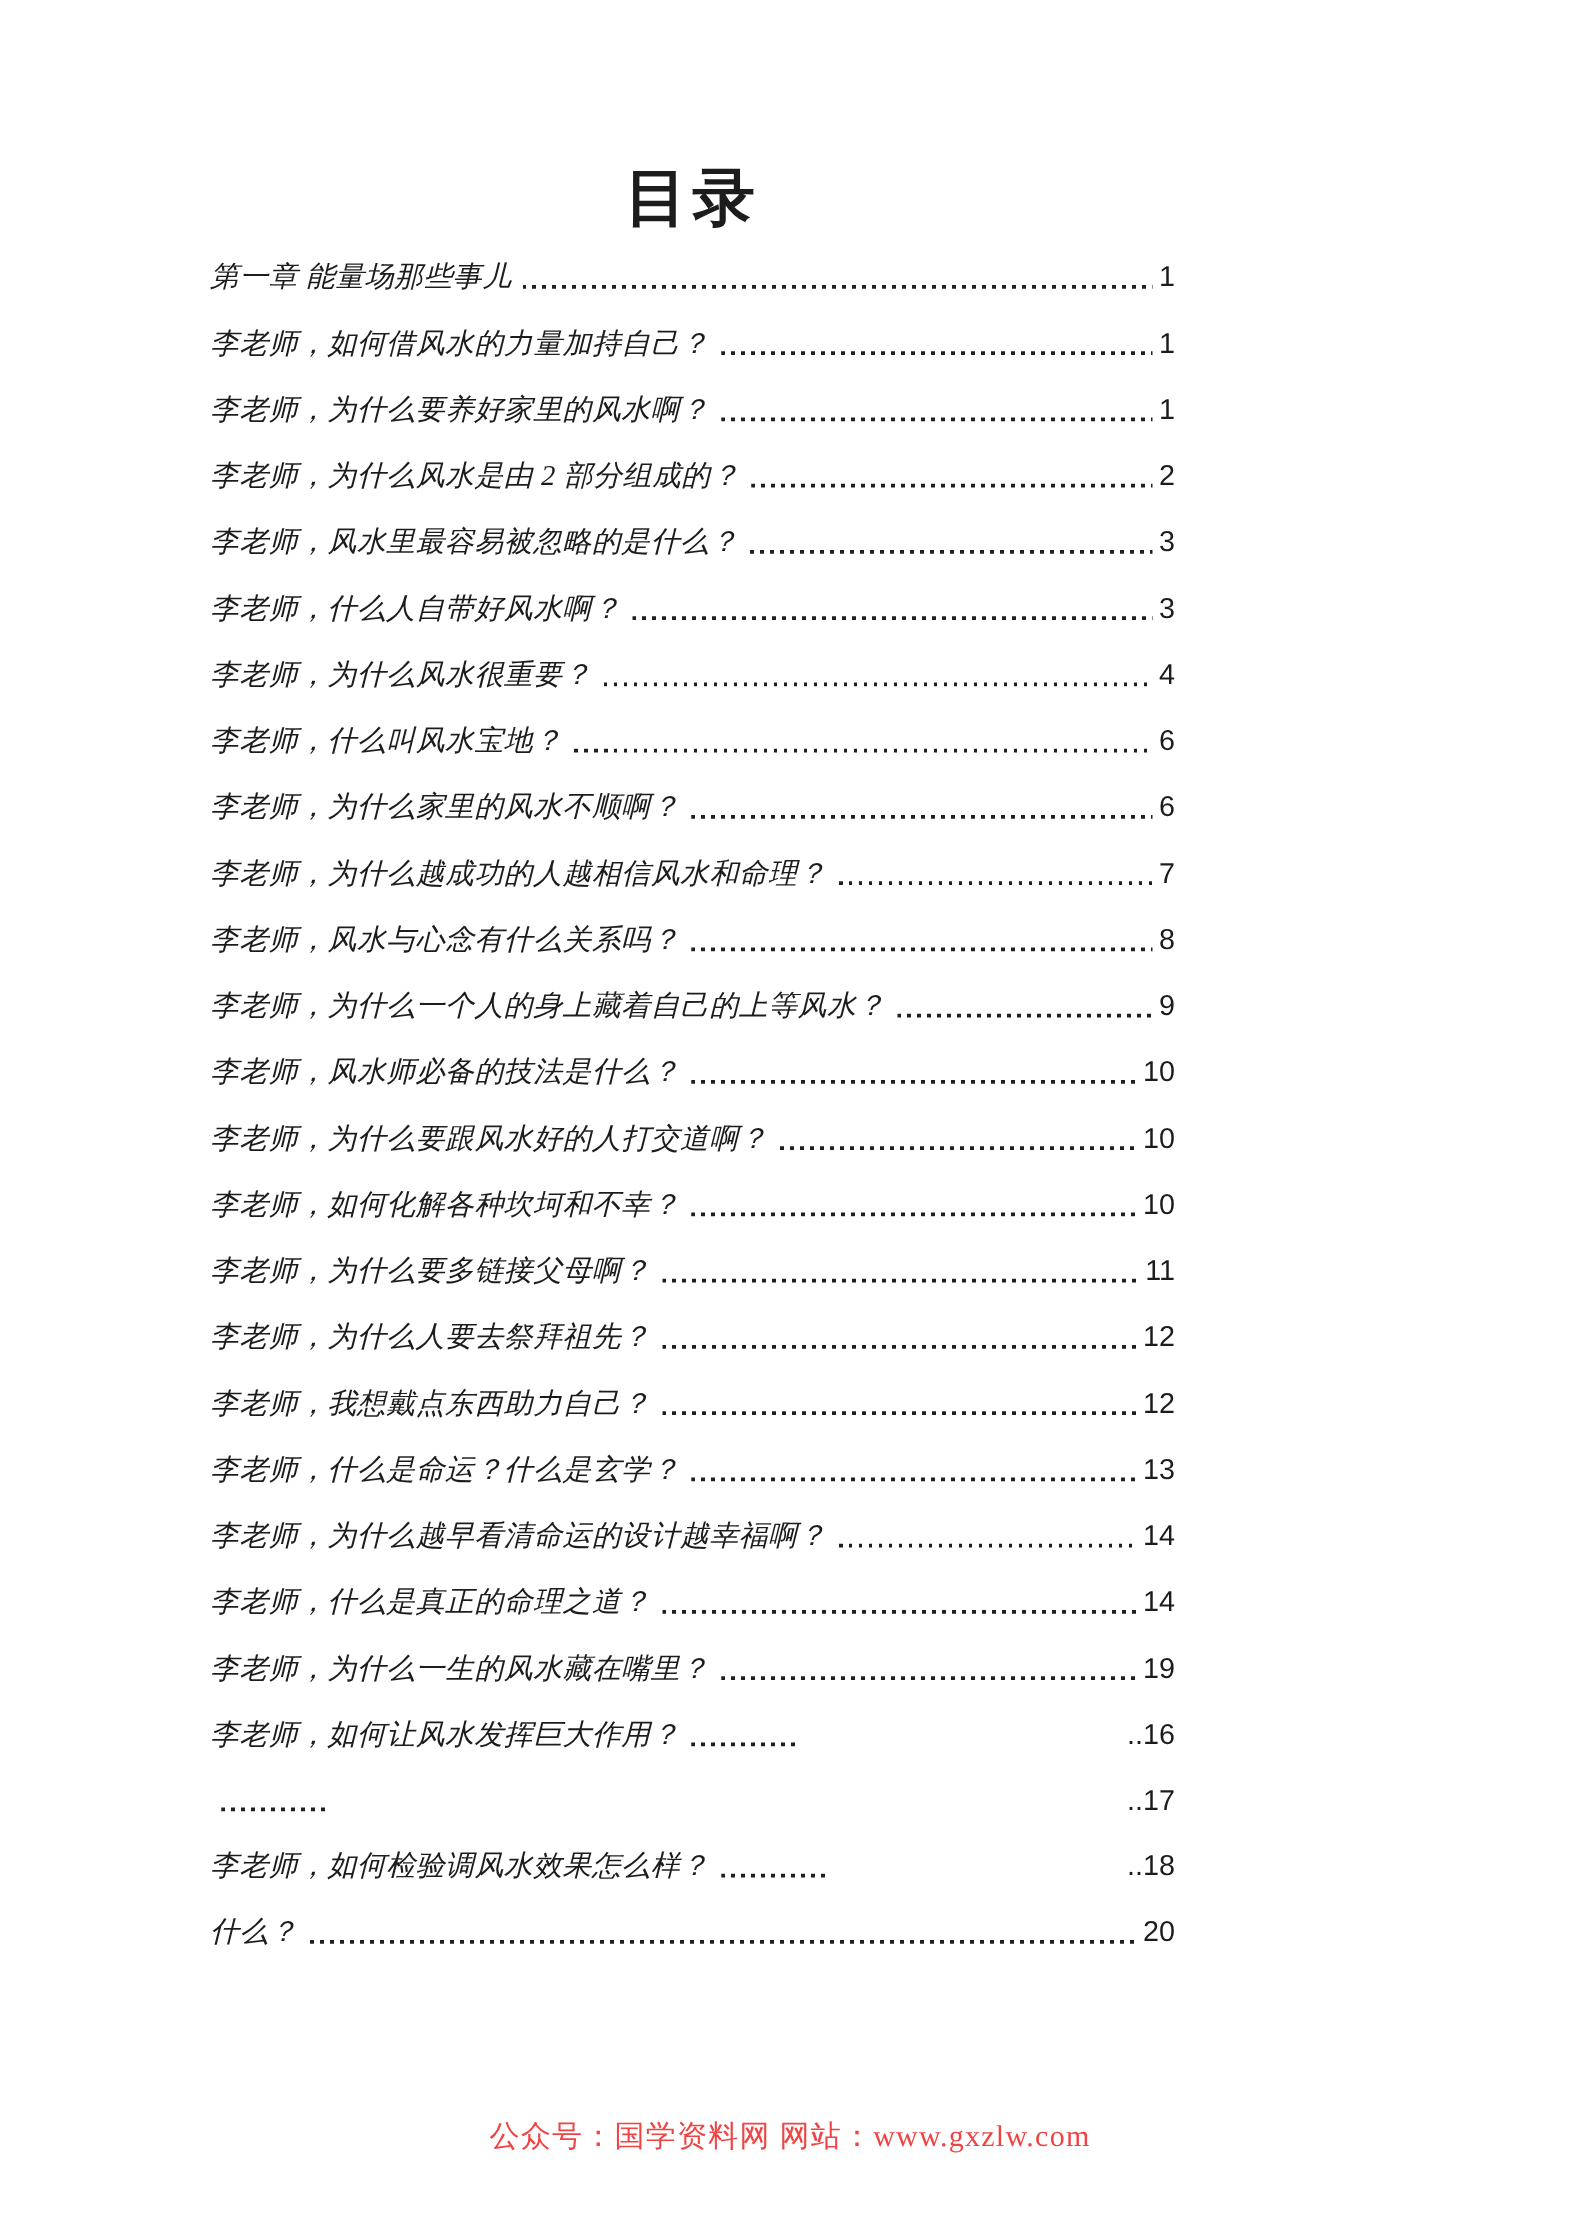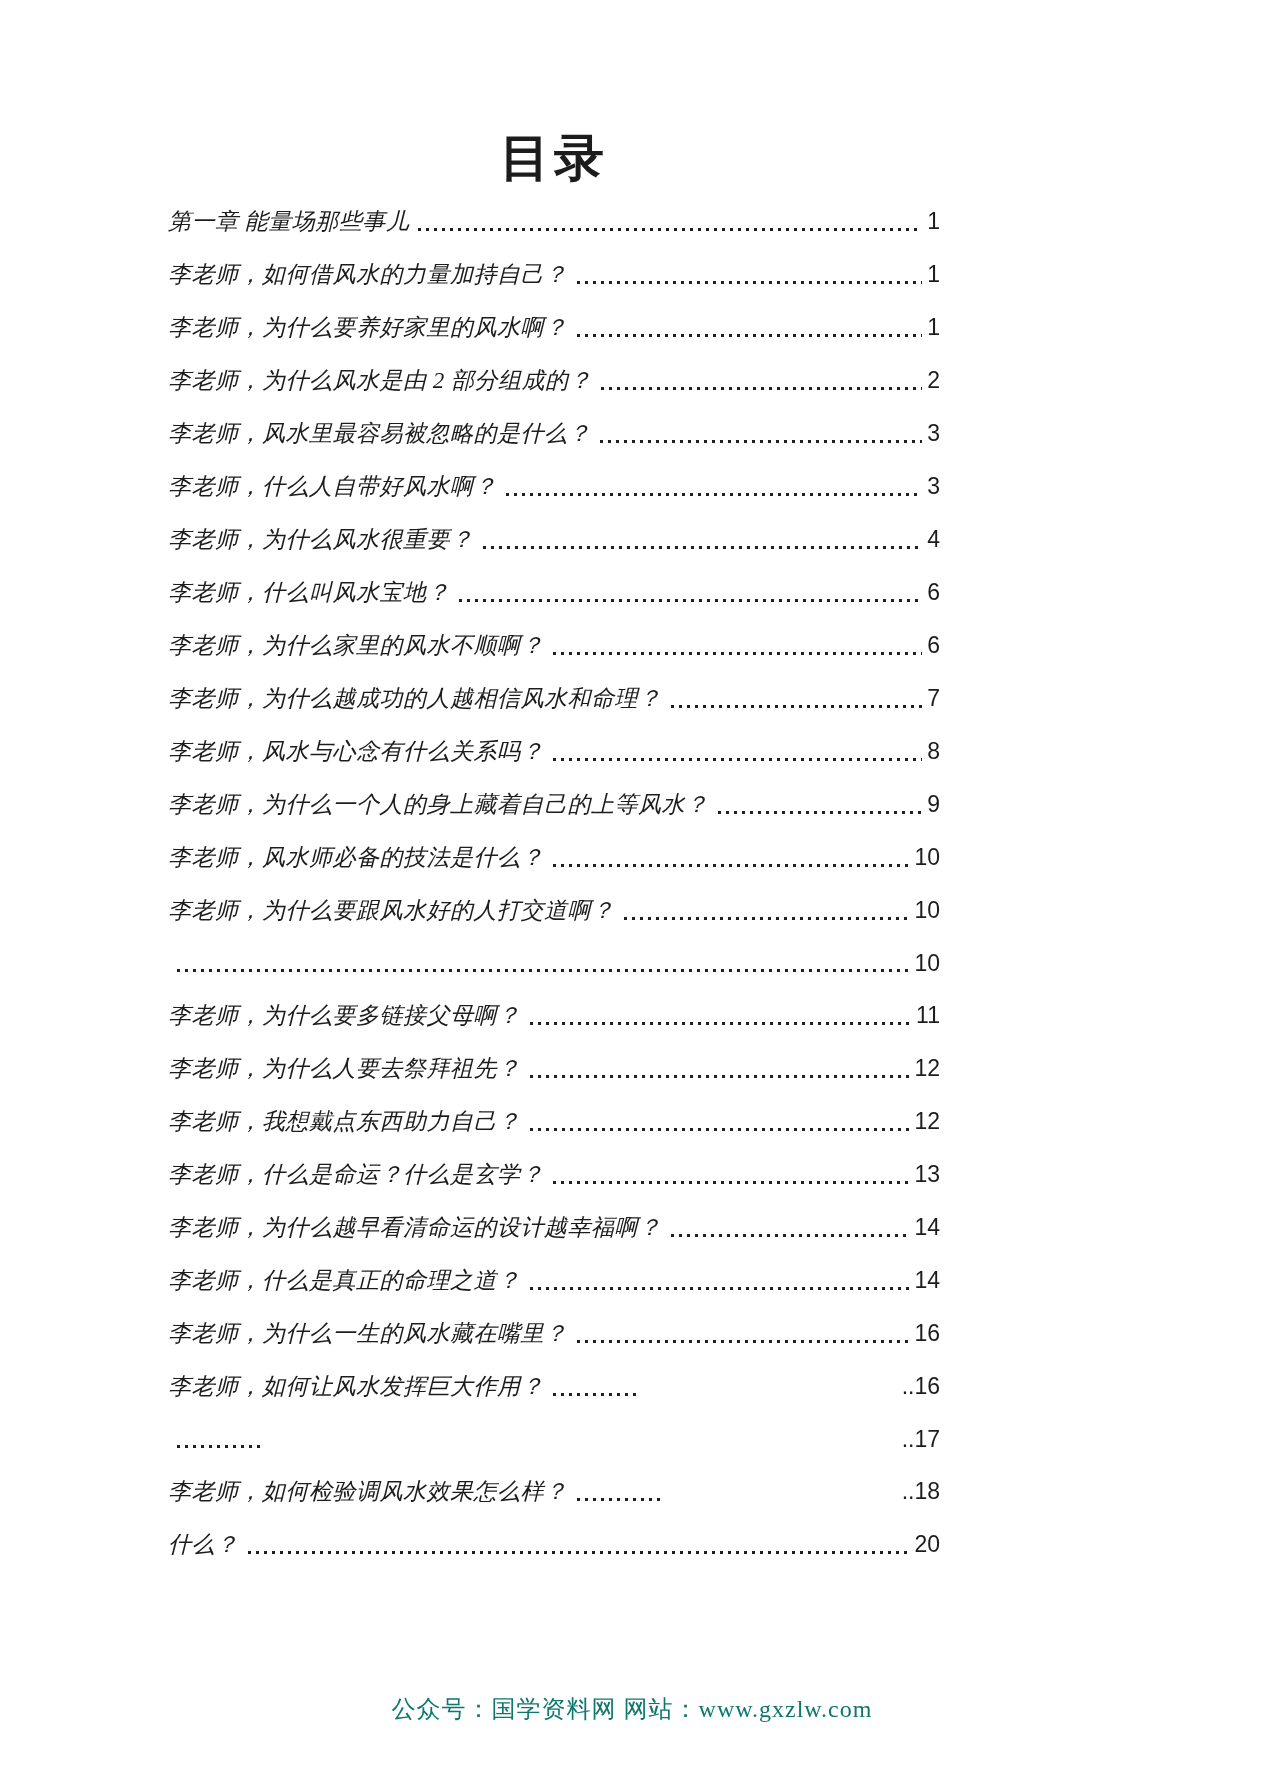--- a/index.html
+++ b/index.html
@@ -174,20 +174,21 @@
   </div>
 
   <div class="toc-row">
     <span class="toc-text">李老师，为什么要跟风水好的人打交道啊？</span>
     <span class="leader full"></span>
     <span class="spacer"></span>
     <span class="toc-page">10</span>
   </div>
 
   <div class="toc-row">
+    <span class="toc-text">李老师，如何化解各种坎坷和不幸？</span>
     <span class="leader full"></span>
     <span class="spacer"></span>
     <span class="toc-page">10</span>
   </div>
 
   <div class="toc-row">
     <span class="toc-text">李老师，为什么要多链接父母啊？</span>
     <span class="leader full"></span>
     <span class="spacer"></span>
     <span class="toc-page">11</span>
@@ -225,21 +226,21 @@
     <span class="toc-text">李老师，什么是真正的命理之道？</span>
     <span class="leader full"></span>
     <span class="spacer"></span>
     <span class="toc-page">14</span>
   </div>
 
   <div class="toc-row">
     <span class="toc-text">李老师，为什么一生的风水藏在嘴里？</span>
     <span class="leader full"></span>
     <span class="spacer"></span>
-    <span class="toc-page">16</span>
+    <span class="toc-page">19</span>
   </div>
 
   <div class="toc-row">
     <span class="toc-text">李老师，如何让风水发挥巨大作用？</span>
     <span class="leader short"></span>
     <span class="spacer grow"></span>
     <span class="toc-page">..16</span>
   </div>
 
   <div class="toc-row">
@@ -258,16 +259,16 @@
 
 
   <div class="toc-row">
     <span class="toc-text">什么？</span>
     <span class="leader full"></span>
     <span class="spacer"></span>
     <span class="toc-page">20</span>
   </div>
 </div>
   </div>
-  <div class="footer" style="color: #0f766e;">
+  <div class="footer" style="color: #ef4444;">
     <span>公众号：国学资料网  网站：www.gxzlw.com</span>
   </div>
 </div>
 
 </body></html>

